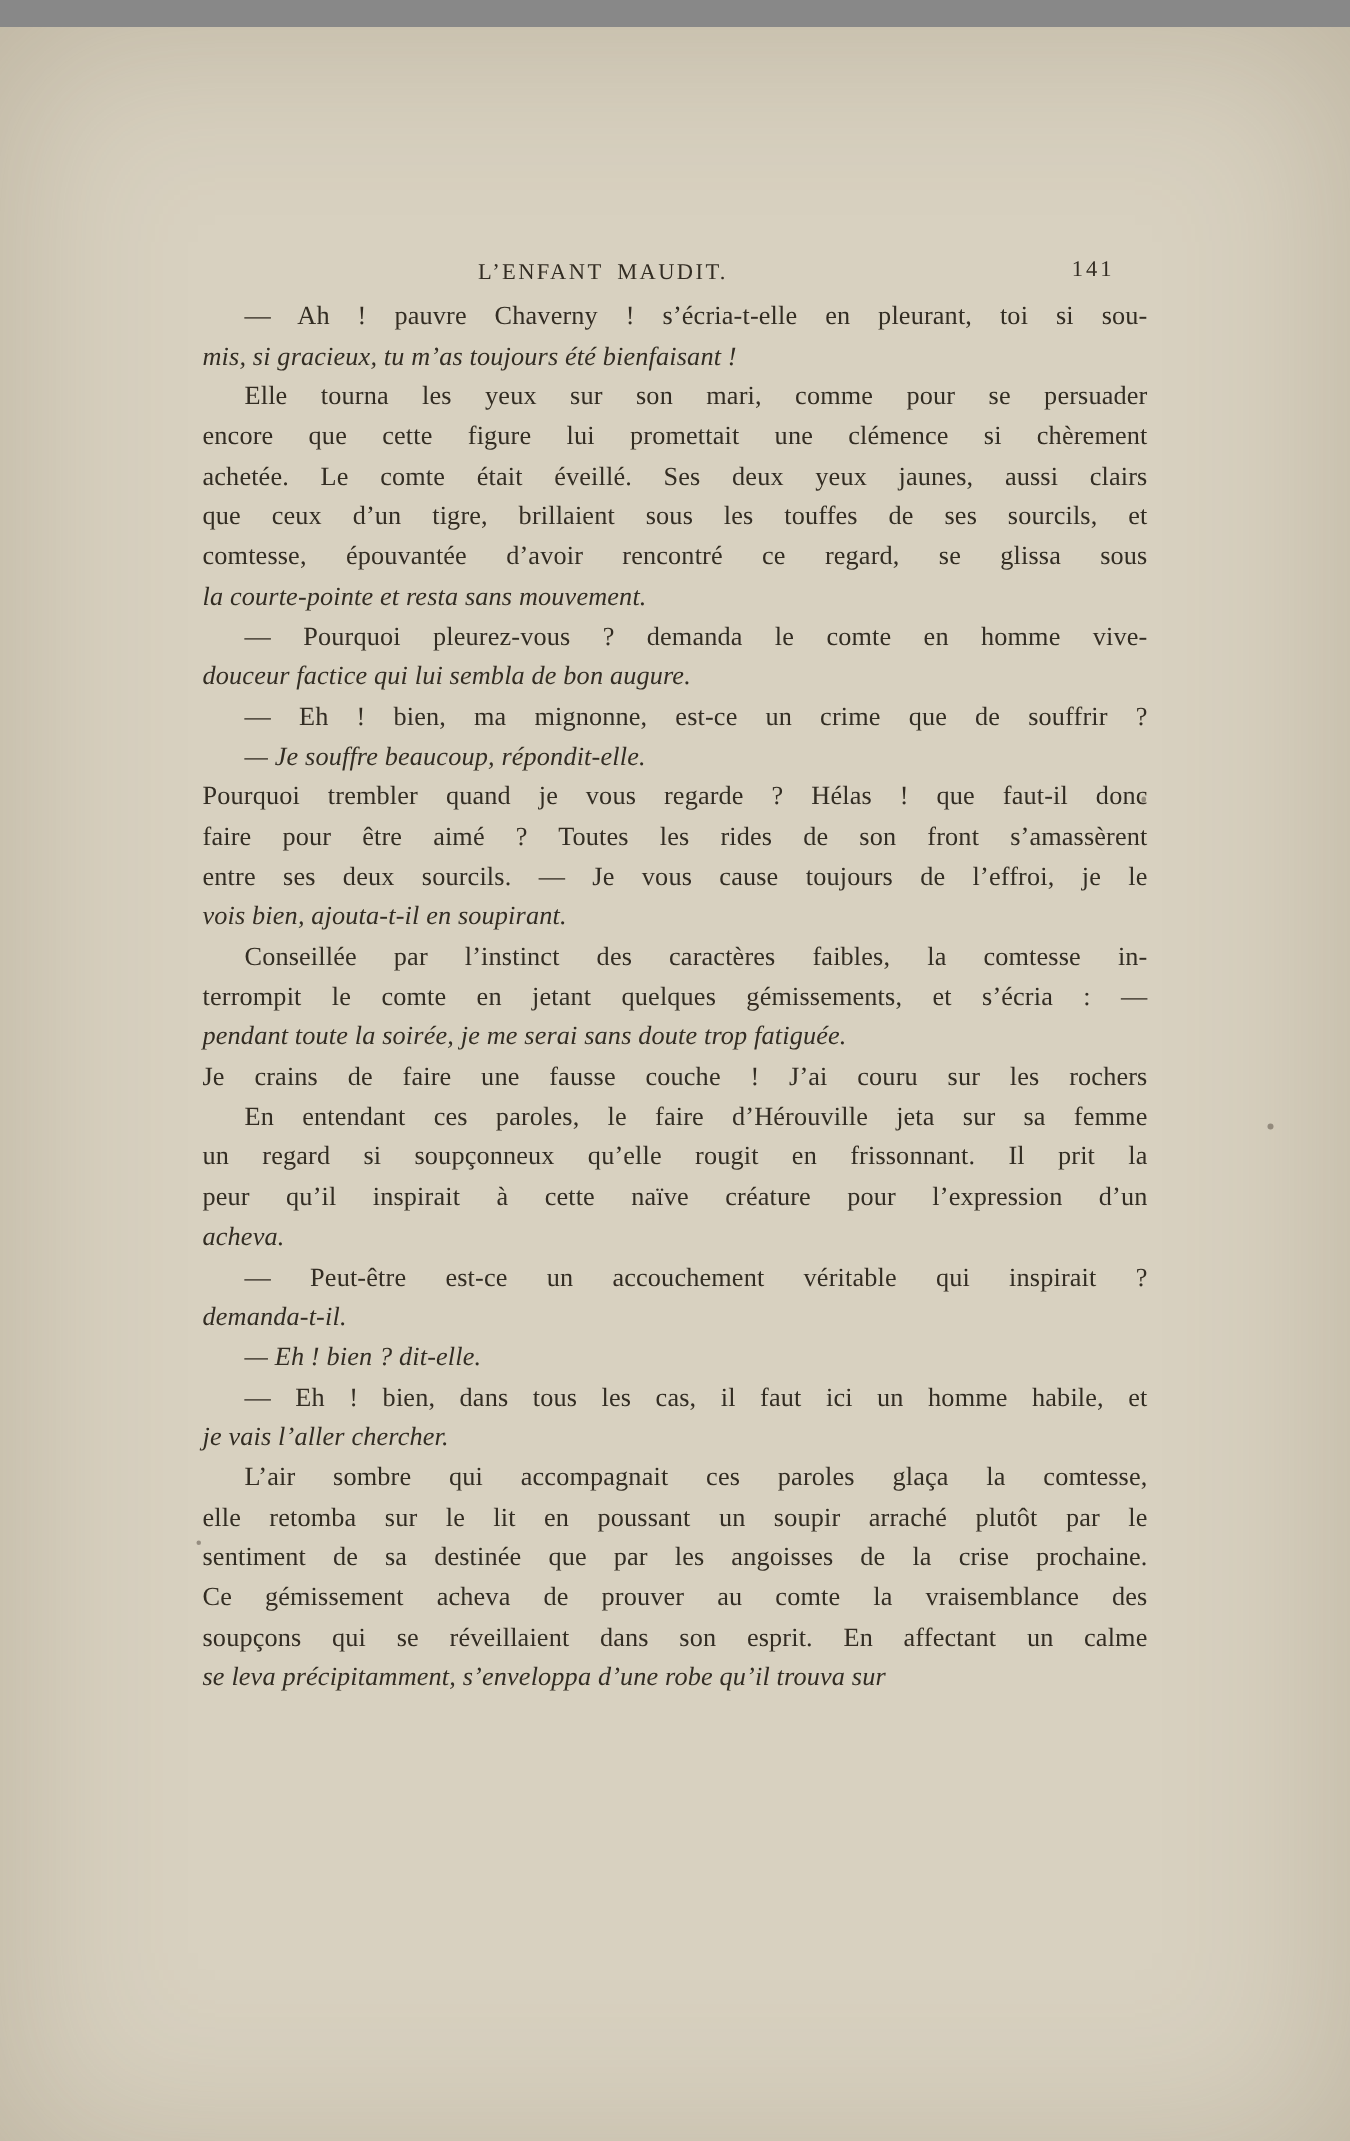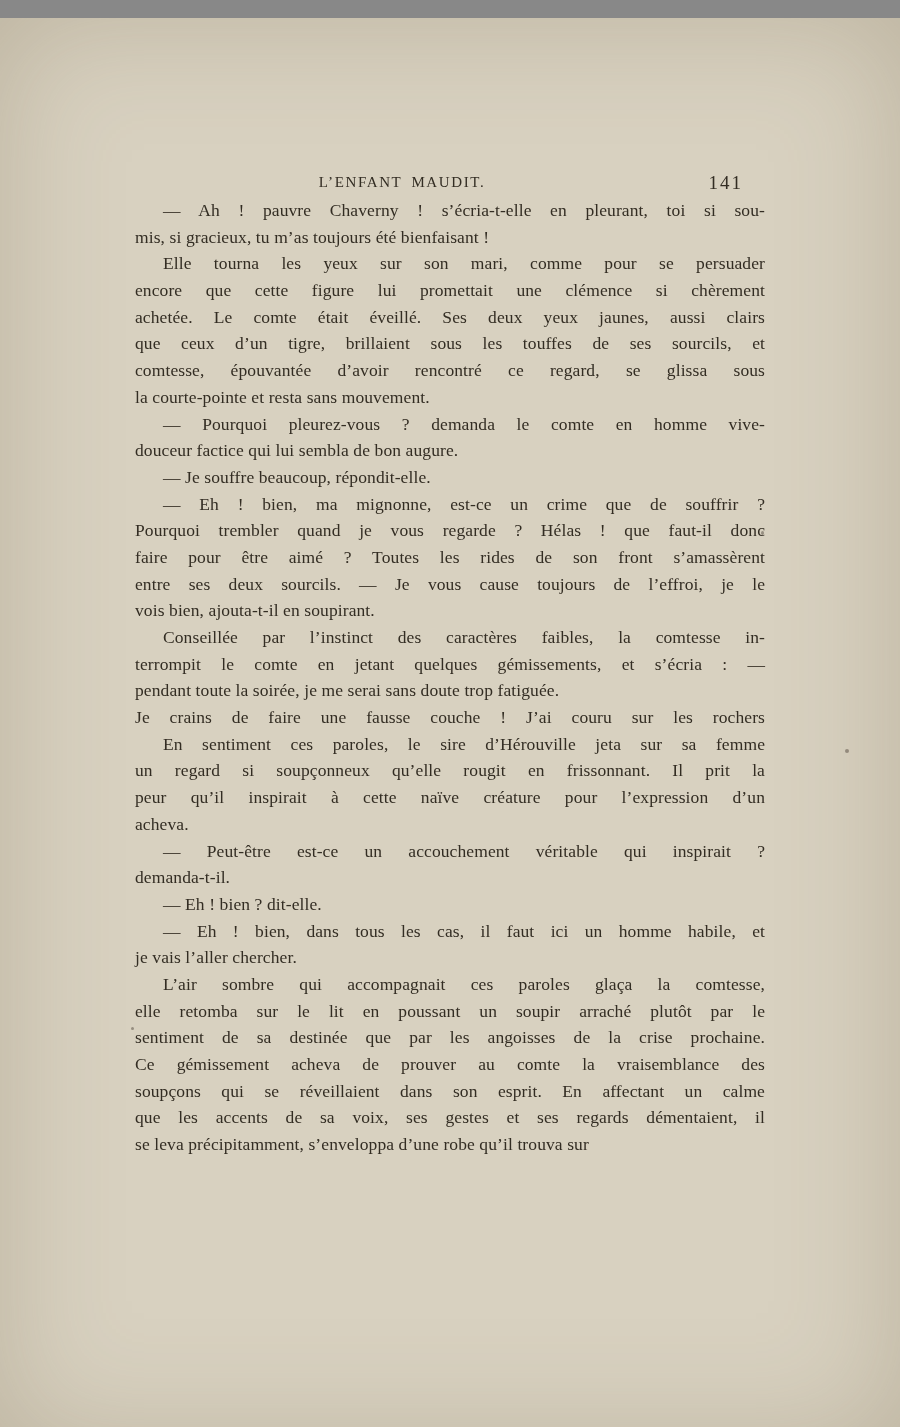--- a/index.html
+++ b/index.html
@@ -23,38 +23,39 @@
   .running-title{
     position:absolute;left:0;top:2px;width:630px;
     text-align:center;
     transform:translateX(-48px);
     font-size:15px;
     letter-spacing:1.6px;
     word-spacing:4px;
   }
   .page-number{
     position:absolute;right:22px;top:0;
-    font-size:19px;
+    font-size:15px;
     letter-spacing:2px;
   }
   .body-block{
     position:absolute;top:179px;left:135px;width:630px;
   }
   .line{
     font-size:17.5px;
     line-height:26.7px;
     height:26.7px;
     letter-spacing:0.1px;
     text-align:justify;
     text-align-last:justify;
     -moz-text-align-last:justify;
   }
   .line.first{text-indent:28px;}
   .line.last{
     text-align-last:left;
+    font-style:italic;
     -moz-text-align-last:left;
   }
   .speck{
     position:absolute;border-radius:50%;
     background:#5f564a;opacity:0.55;
   }
   .speck.s1{left:761px;top:513px;width:3px;height:4px;}
   .speck.s2{left:845px;top:731px;width:4px;height:4px;}
   .speck.s3{left:131px;top:1009px;width:3px;height:3px;}
   .scan-bar{
@@ -78,45 +79,44 @@
       <div class="line first">— Ah ! pauvre Chaverny ! s’écria-t-elle en pleurant, toi si sou-</div>
       <div class="line last">mis, si gracieux, tu m’as toujours été bienfaisant !</div>
       <div class="line first">Elle tourna les yeux sur son mari, comme pour se persuader</div>
       <div class="line">encore que cette figure lui promettait une clémence si chèrement</div>
       <div class="line">achetée. Le comte était éveillé. Ses deux yeux jaunes, aussi clairs</div>
       <div class="line">que ceux d’un tigre, brillaient sous les touffes de ses sourcils, et</div>
       <div class="line">comtesse, épouvantée d’avoir rencontré ce regard, se glissa sous</div>
       <div class="line last">la courte-pointe et resta sans mouvement.</div>
       <div class="line first">— Pourquoi pleurez-vous ? demanda le comte en homme vive-</div>
       <div class="line last">douceur factice qui lui sembla de bon augure.</div>
+      <div class="line first">— Eh ! bien, ma mignonne, est-ce un crime que de souffrir ?</div>
       <div class="line first last">— Je souffre beaucoup, répondit-elle.</div>
-      <div class="line first">— Eh ! bien, ma mignonne, est-ce un crime que de souffrir ?</div>
       <div class="line">Pourquoi trembler quand je vous regarde ? Hélas ! que faut-il donc</div>
       <div class="line">faire pour être aimé ? Toutes les rides de son front s’amassèrent</div>
       <div class="line">entre ses deux sourcils. — Je vous cause toujours de l’effroi, je le</div>
       <div class="line last">vois bien, ajouta-t-il en soupirant.</div>
       <div class="line first">Conseillée par l’instinct des caractères faibles, la comtesse in-</div>
       <div class="line">terrompit le comte en jetant quelques gémissements, et s’écria : —</div>
       <div class="line last">pendant toute la soirée, je me serai sans doute trop fatiguée.</div>
       <div class="line">Je crains de faire une fausse couche ! J’ai couru sur les rochers</div>
-      <div class="line first">En sentiment ces paroles, le sire d’Hérouville jeta sur sa femme</div>
+      <div class="line first">En entendant ces paroles, le faire d’Hérouville jeta sur sa femme</div>
       <div class="line">un regard si soupçonneux qu’elle rougit en frissonnant. Il prit la</div>
       <div class="line">peur qu’il inspirait à cette naïve créature pour l’expression d’un</div>
       <div class="line last">acheva.</div>
       <div class="line first">— Peut-être est-ce un accouchement véritable qui inspirait ?</div>
       <div class="line last">demanda-t-il.</div>
       <div class="line first last">— Eh ! bien ? dit-elle.</div>
       <div class="line first">— Eh ! bien, dans tous les cas, il faut ici un homme habile, et</div>
       <div class="line last">je vais l’aller chercher.</div>
       <div class="line first">L’air sombre qui accompagnait ces paroles glaça la comtesse,</div>
       <div class="line">elle retomba sur le lit en poussant un soupir arraché plutôt par le</div>
       <div class="line">sentiment de sa destinée que par les angoisses de la crise prochaine.</div>
       <div class="line">Ce gémissement acheva de prouver au comte la vraisemblance des</div>
       <div class="line">soupçons qui se réveillaient dans son esprit. En affectant un calme</div>
-      <div class="line">que les accents de sa voix, ses gestes et ses regards démentaient, il</div>
       <div class="line last">se leva précipitamment, s’enveloppa d’une robe qu’il trouva sur</div>
     </div>
 
   <div class="speck s1"></div>
   <div class="speck s2"></div>
   <div class="speck s3"></div>
   <div class="scan-bar"></div>
 
 </div>
 

